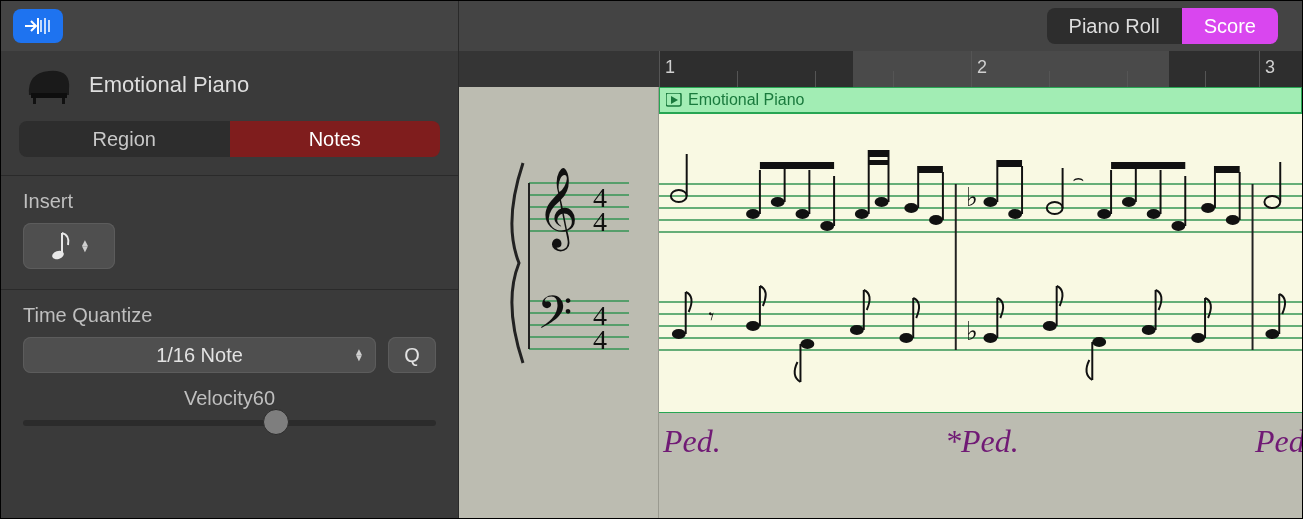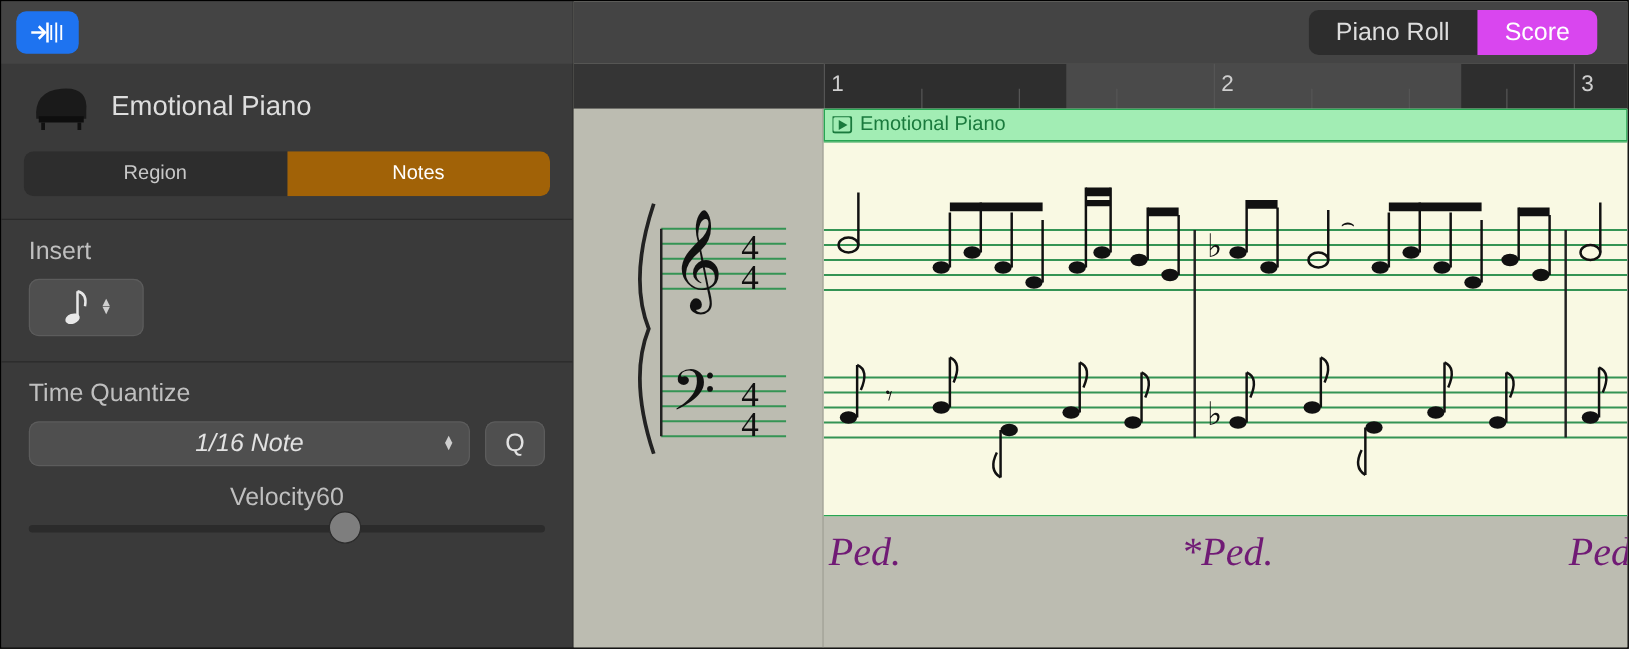--- a/index.html
+++ b/index.html
@@ -17,37 +17,37 @@
   .sidebar-header { height: 50px; background: #444444; display:flex; align-items:center; padding-left:12px; }
   .catch-btn {
     width: 50px; height: 34px; border-radius: 8px;
     background: #1e73f0; display:flex; align-items:center; justify-content:center;
   }
   .track-info { display:flex; align-items:center; gap: 16px; padding: 14px 24px 10px 24px; }
   .piano-ico { width: 48px; height: 40px; }
   .track-title { font-size: 22px; color: #dedede; font-weight: 500; }
   .track-sub   { font-size: 18px; color: #9e9e9e; margin-top:2px; }
   .tabbar { display:flex; gap: 0; margin: 6px 18px 0 18px; height: 36px; border-radius: 8px; overflow:hidden; }
-  .tab { flex:1; display:flex; align-items:center; justify-content:center; font-size: 16px; }
+  .tab { flex:1; display:flex; align-items:center; justify-content:center; font-size: 20px; }
   .tab.dark  { background:#2d2d2d; color:#c8c8c8; }
-  .tab.blue  { background:#a16207; color:#fff; }
+  .tab.blue  { background:#7f1d1d; color:#fff; }
   .divline { height:1px; background:#2a2a2a; margin-top: 18px; }
   .section { padding: 14px 22px 0 22px; }
   .section-label { color: #bfbfbf; font-size: 20px; margin-bottom: 10px; }
   .insert-pop {
     width: 92px; height: 46px; background:#4f4f4f; border-radius: 8px;
     display:flex; align-items:center; justify-content:center; gap:6px;
     box-shadow: inset 0 0 0 1px #5c5c5c;
   }
   .updown { width:10px; color:#cfcfcf; font-size:10px; line-height:6px; text-align:center; }
   .row { display:flex; align-items:center; gap:12px; }
   .quant-pop {
     flex:1; height: 36px; background:#4f4f4f; border-radius:8px;
     display:flex; align-items:center; justify-content:center; position:relative;
-    box-shadow: inset 0 0 0 1px #5c5c5c; color:#e2e2e2; font-size:20px;font-style:italic;
+    box-shadow: inset 0 0 0 1px #5c5c5c; color:#e2e2e2; font-size:20px;
   }
   .quant-pop .updown { position:absolute; right:12px; }
   .q-btn {
     width: 48px; height: 36px; background:#4f4f4f; border-radius:8px;
     display:flex; align-items:center; justify-content:center;
     box-shadow: inset 0 0 0 1px #5c5c5c; color:#e2e2e2; font-size:20px;
   }
   .vel-row { display:flex; justify-content:center; font-size:20px; color:#bfbfbf; padding:14px 22px 0 22px; }
   .slider-wrap { padding: 10px 22px 0 22px; }
   .slider-track { height:6px; background:#2b2b2b; border-radius:3px; position:relative; }

